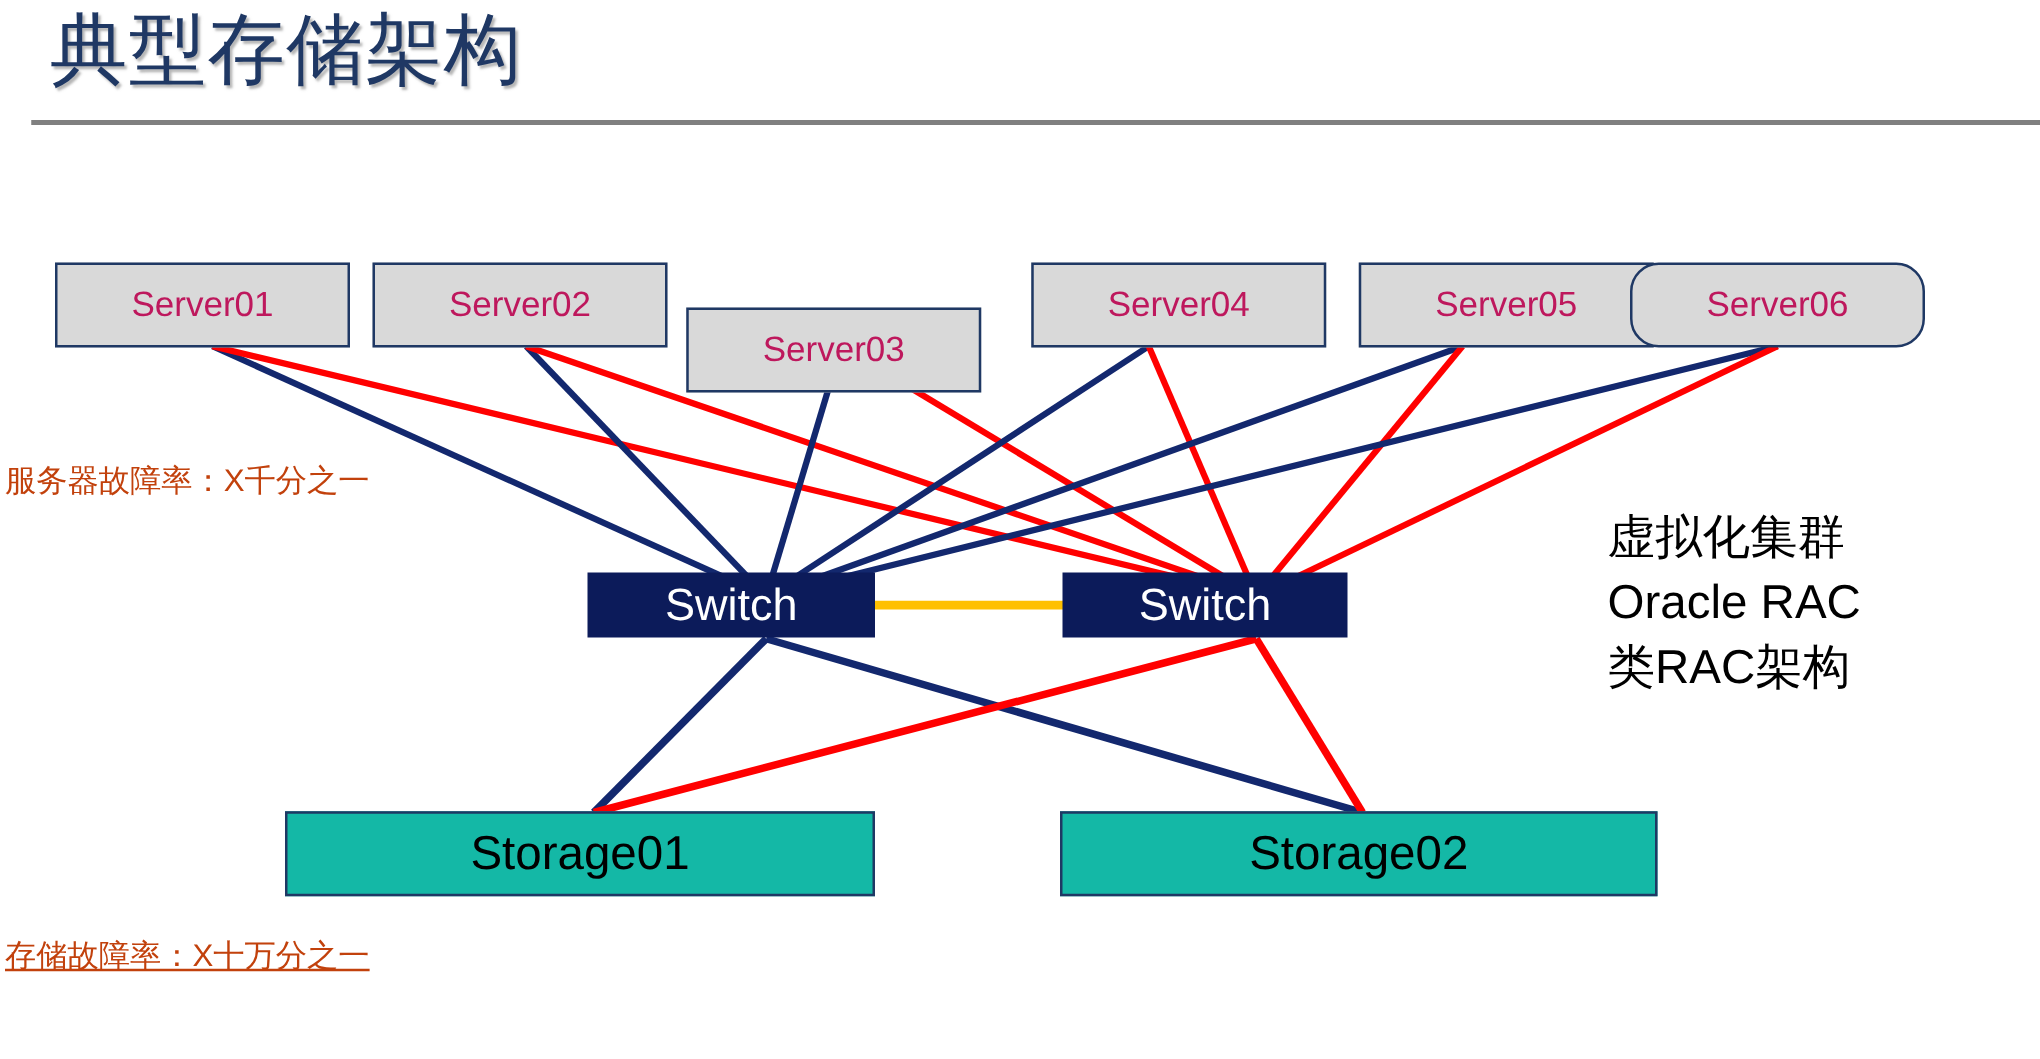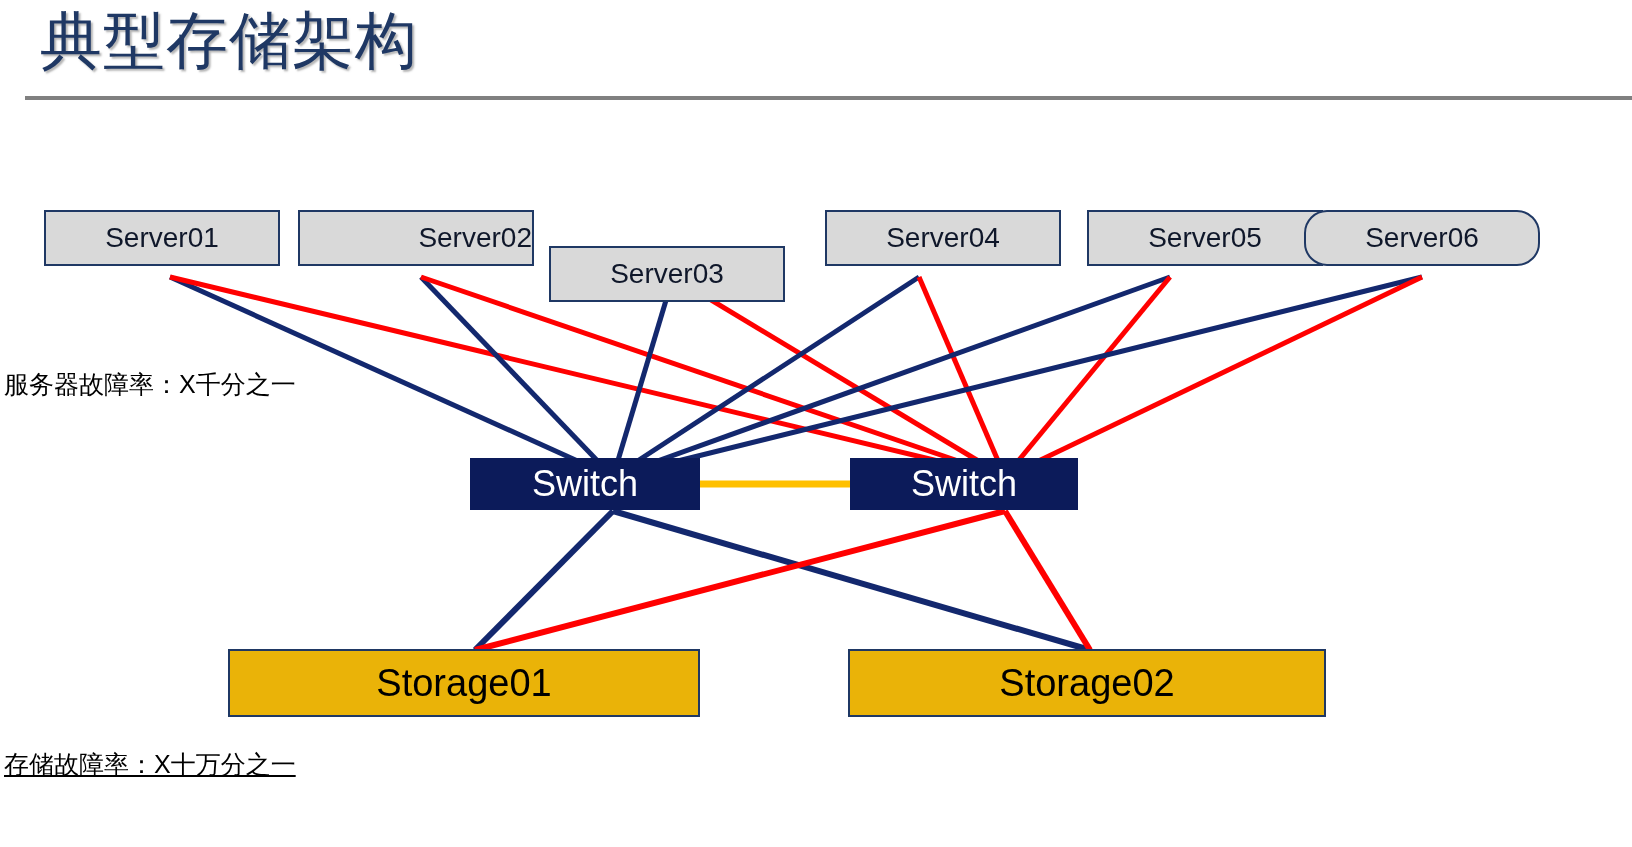--- a/index.html
+++ b/index.html
@@ -57,46 +57,46 @@
     box-sizing: border-box;
     display: flex;
     align-items: center;
     justify-content: center;
     white-space: nowrap;
   }
   .server-box {
     background: #D9D9D9;
     border: 2px solid #1F3864;
     font-size: 28px;
-    color: #0f172a;
+    color: #be185d;
     top: 210px;
-    height: 56px;
+    height: 68px;
   }
   .switch-box {
     background: #0C1B5A;
     color: #FFFFFF;
     font-size: 36px;
     top: 458px;
     height: 52px;
     border: 0;
   }
   .storage-box {
-    background: #eab308;
+    background: #14b8a6;
     border: 2px solid #1F3864;
     font-size: 38px;
     color: #000000;
     top: 649px;
     height: 68px;
   }
 
   
   .note {
     position: absolute;
     font-size: 25px;
-    color: #000000;
+    color: #c2410c;
     white-space: nowrap;
   }
   #note-server { left: 4px;  top: 368px; }
   #note-storage{ left: 4px;  top: 748px; text-decoration: underline; }
 
   #cluster-note {
     position: absolute;
     left: 1286px;
     top: 404px;
     font-size: 38px;
@@ -133,21 +133,21 @@
         <line x1="613" y1="511" x2="1090" y2="650" stroke="#13286E" stroke-width="6" stroke-linecap="butt"></line>
         <line x1="1005" y1="511" x2="475" y2="650" stroke="#FF0000" stroke-width="6" stroke-linecap="butt"></line>
         <line x1="1005" y1="511" x2="1090" y2="650" stroke="#FF0000" stroke-width="6" stroke-linecap="butt"></line>
       </g>
   </svg>
 
   <div id="nodes-layer">
       <div class="node server-box" style="left: 44px; width: 236px;">
         <span>Server01</span>
       </div>
-      <div class="node server-box" style="left: 298px; width: 236px; justify-content: flex-end;">
+      <div class="node server-box" style="left: 298px; width: 236px;">
         <span>Server02</span>
       </div>
       <div class="node server-box" style="left: 549px; width: 236px; margin-top: 36px;">
         <span>Server03</span>
       </div>
       <div class="node server-box" style="left: 825px; width: 236px;">
         <span>Server04</span>
       </div>
       <div class="node server-box" style="left: 1087px; width: 236px;">
         <span>Server05</span>
@@ -165,14 +165,19 @@
         <span>Storage01</span>
       </div>
       <div class="node storage-box" style="left: 848px; width: 478px;">
         <span>Storage02</span>
       </div>
     </div>
 
   <div class="note" id="note-server">服务器故障率：X千分之一</div>
   <div class="note" id="note-storage">存储故障率：X十万分之一</div>
 
+  <div id="cluster-note">
+    <div>虚拟化集群</div>
+    <div>Oracle RAC</div>
+    <div>类RAC架构</div>
+  </div>
 
 </div>
 
 </body></html>

